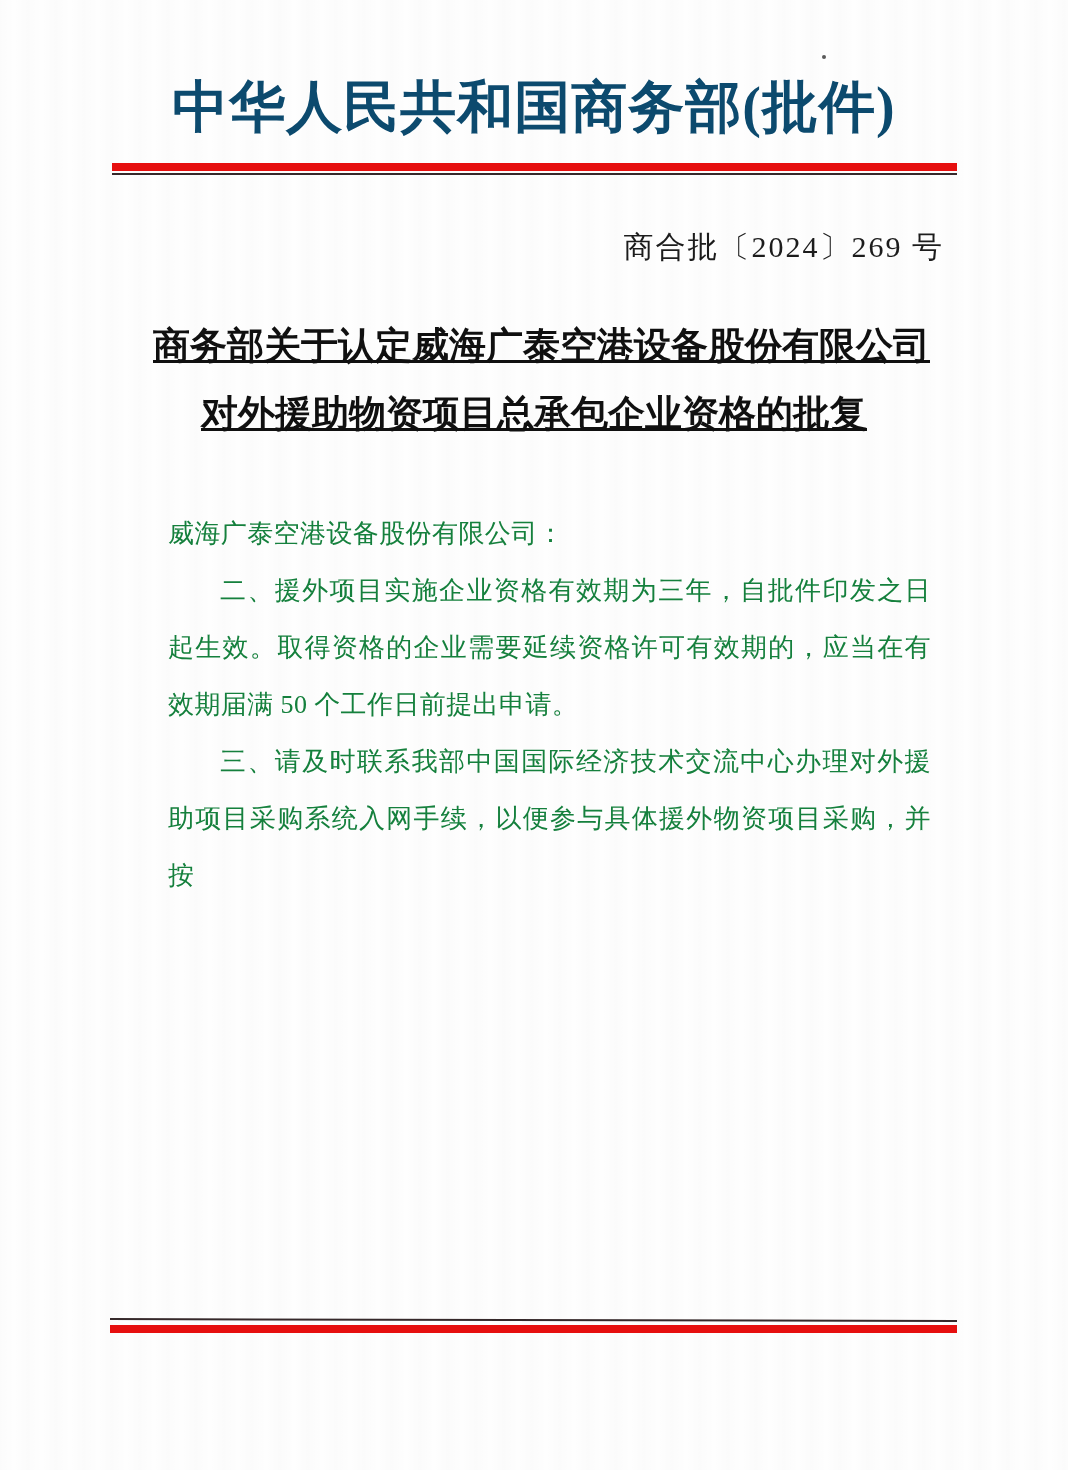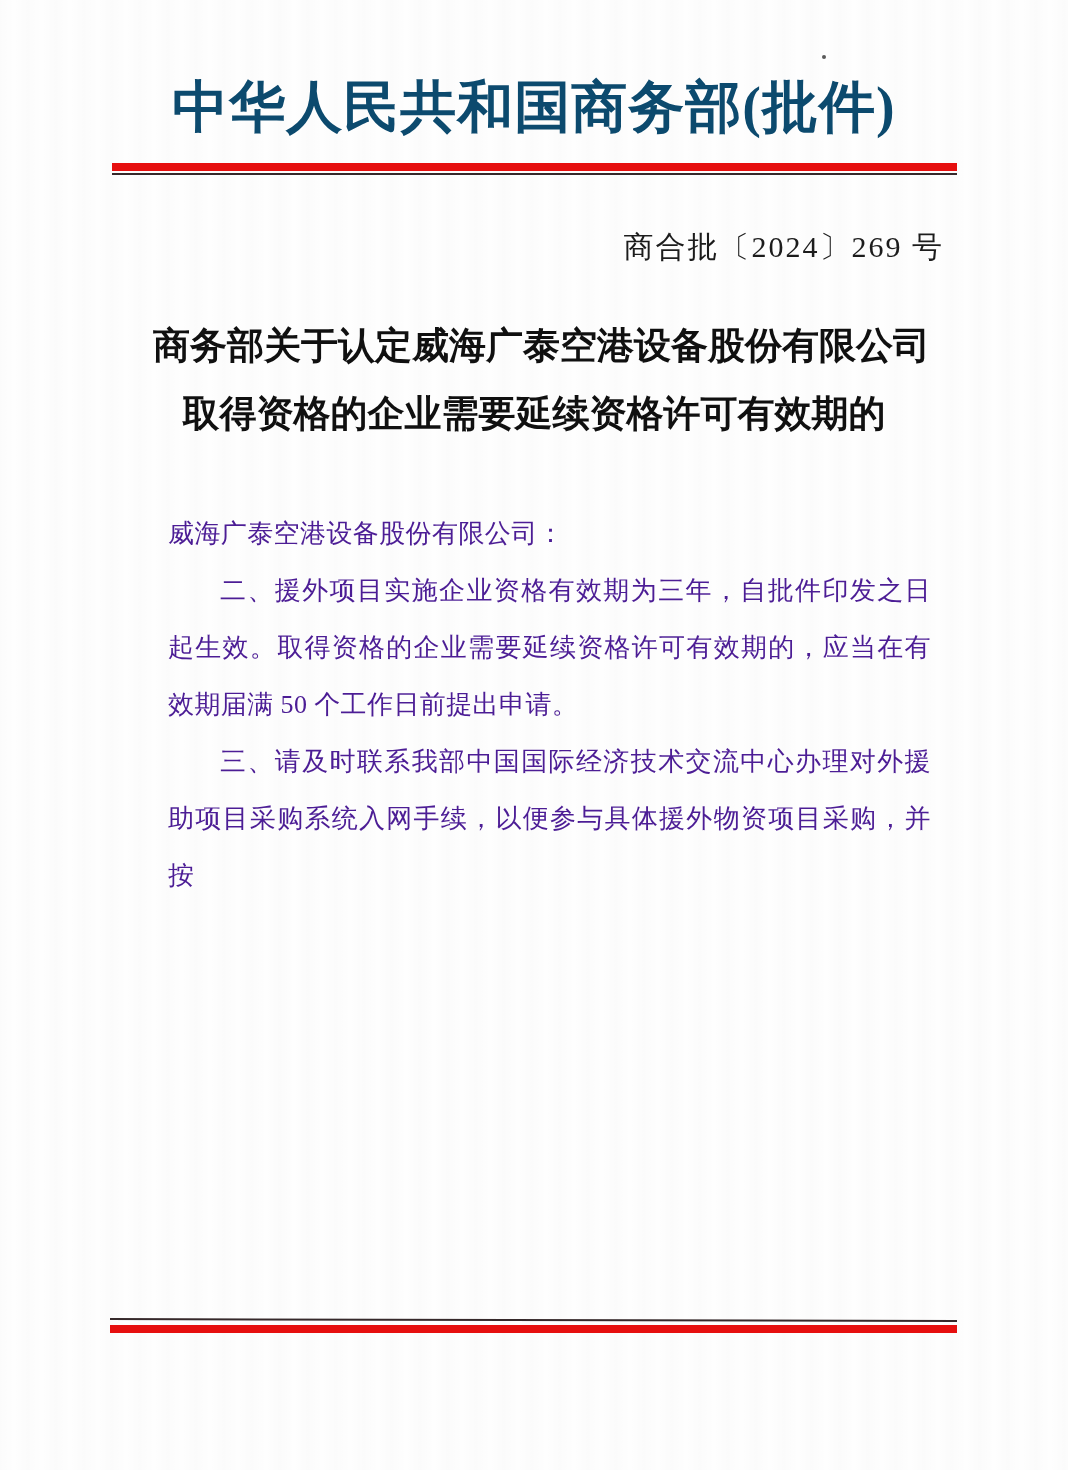--- a/index.html
+++ b/index.html
@@ -85,31 +85,32 @@
     width: 762px;
     margin: 0;
     text-align: center;
     font-size: 37px;
     line-height: 68px;
     font-weight: bold;
     color: #101010;
   }
   .doc-title .doc-title-line {
     white-space: nowrap;
+    text-decoration: underline;
   }
   .body-text {
     position: absolute;
     left: 168px;
     top: 505px;
     width: 763px;
     font-size: 26px;
     line-height: 57px;
     letter-spacing: 0.4px;
     text-align: justify;
-    color: #4c1d95;
+    color: #15803d;
   }
   .body-text p {
     margin: 0;
   }
   .para {
     text-indent: 2em;
   }
   .scan-dot {
     position: absolute;
     left: 822px;
@@ -131,21 +132,21 @@
 
   <div class="rule rule-top">
     <div class="rule-red"></div>
     <div class="rule-black"></div>
   </div>
 
   <div class="doc-number">商合批〔2024〕269 号</div>
 
   <h2 class="doc-title">
     <div class="doc-title-line">商务部关于认定威海广泰空港设备股份有限公司</div>
-    <div class="doc-title-line">取得资格的企业需要延续资格许可有效期的</div>
+    <div class="doc-title-line">对外援助物资项目总承包企业资格的批复</div>
   </h2>
 
   <div class="body-text">
     <p class="salutation">威海广泰空港设备股份有限公司：</p>
     <p class="para">二、援外项目实施企业资格有效期为三年，自批件印发之日起生效。取得资格的企业需要延续资格许可有效期的，应当在有效期届满 50 个工作日前提出申请。</p>
     <p class="para">三、请及时联系我部中国国际经济技术交流中心办理对外援助项目采购系统入网手续，以便参与具体援外物资项目采购，并按</p>
   </div>
 
   <div class="rule rule-bottom">
     <div class="rule-black"></div>

